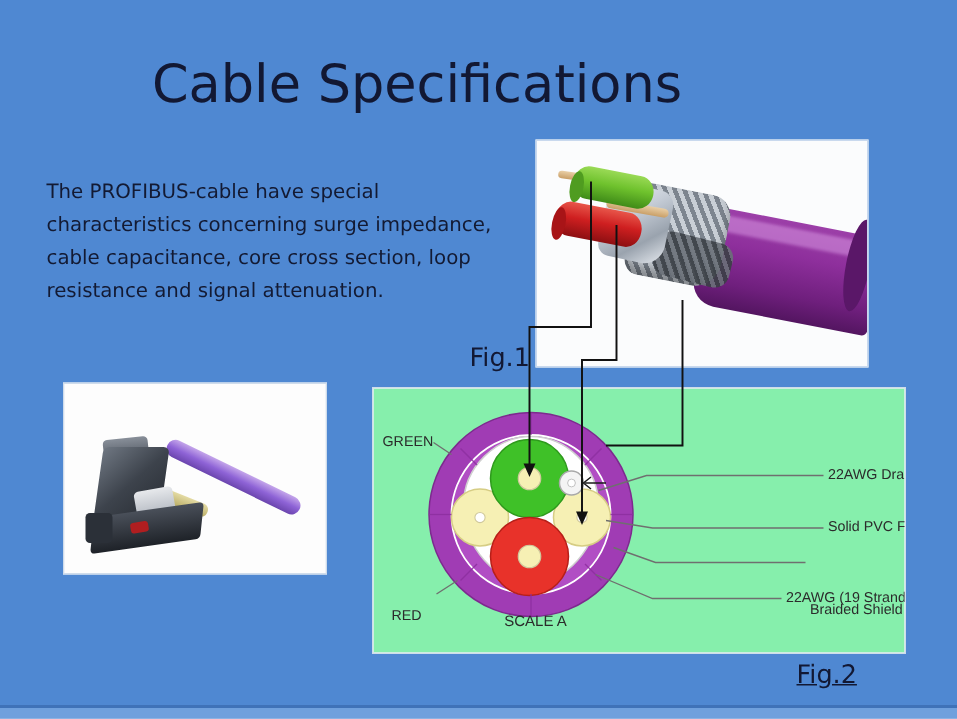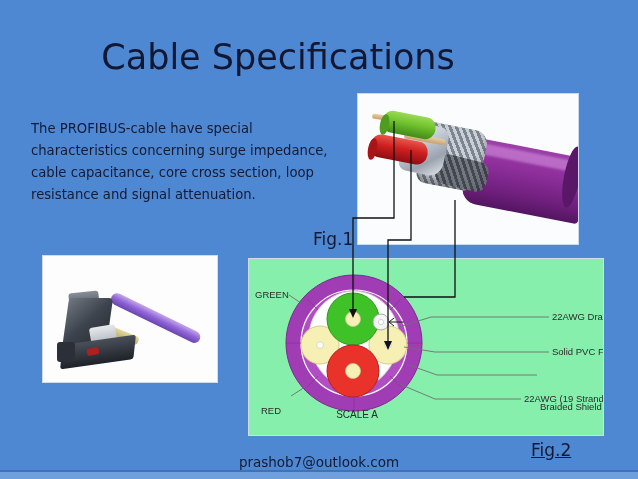--- a/index.html
+++ b/index.html
@@ -462,17 +462,16 @@
       <path d="M394,121 L394,218 L353,218 L353,316"></path>
       <path d="M349,309 L353,318 L357,309" fill="#111111" stroke="none"></path>
 
       <path d="M411,150 L411,240 L388,240 L388,348"></path>
       <path d="M384,341 L388,350 L392,341" fill="#111111" stroke="none"></path>
 
       <path d="M455,200 L455,297 L404,297"></path>
     </g>
   </svg>
 
-  <div id="footer-email">prashob7@outlook.com</div>
 
   <div id="bottom-strip-line"></div>
   <div id="bottom-strip"></div>
 </div>
 
 </body></html>

